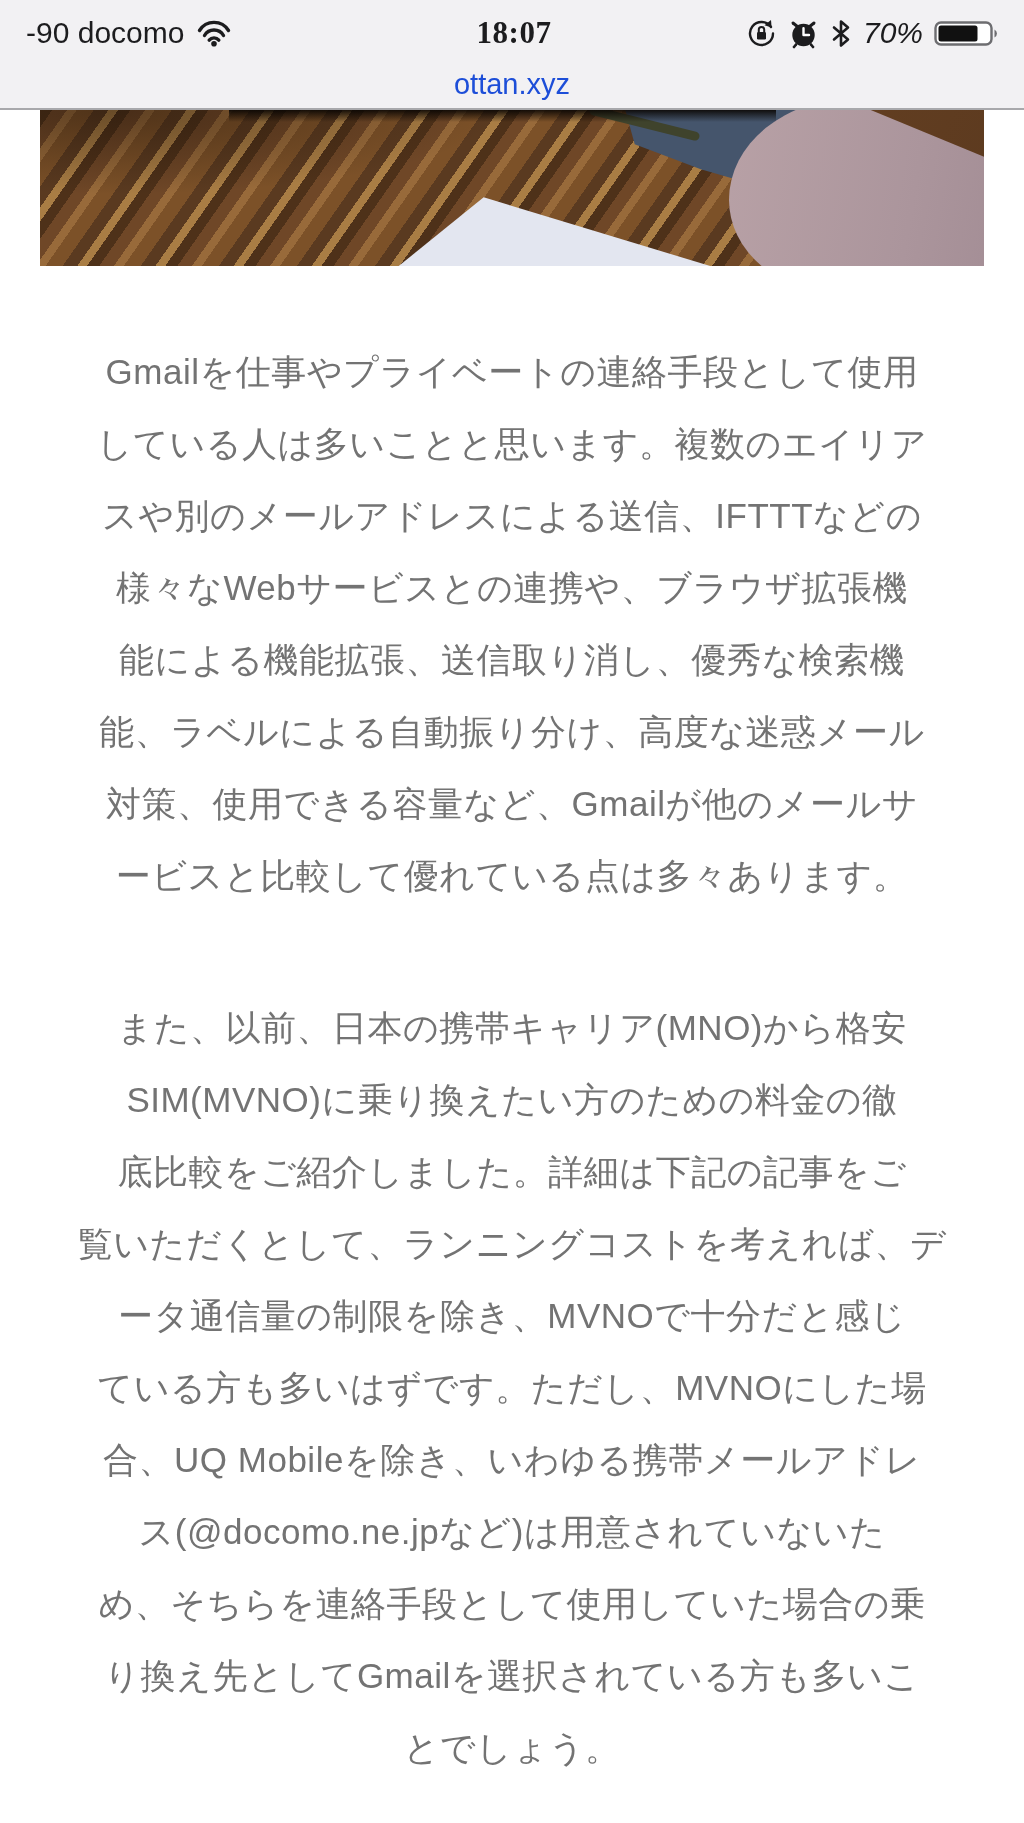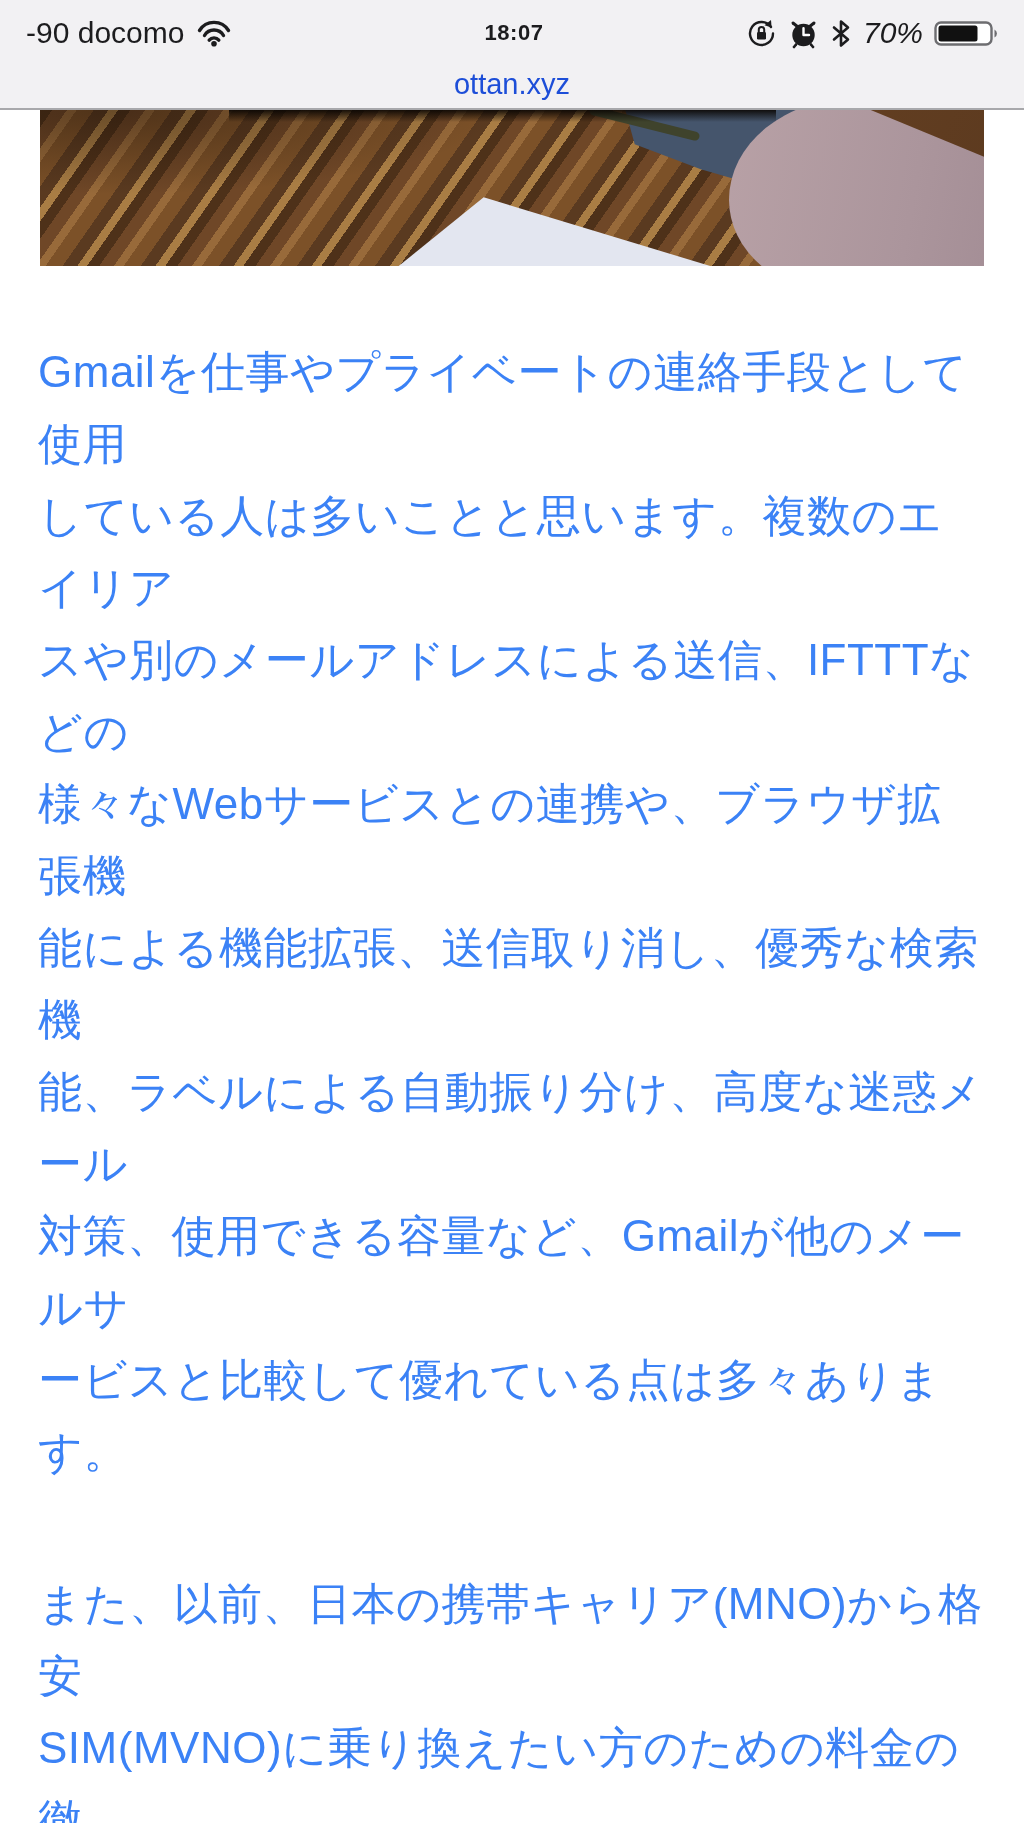--- a/index.html
+++ b/index.html
@@ -3,36 +3,36 @@
 <meta charset="utf-8">
 <style>
   html,body{margin:0;padding:0;}
   body{
     width:1024px;height:1823px;
     background:#ffffff;
     font-family:"Liberation Sans","DejaVu Sans",sans-serif;
     overflow:hidden;
     -webkit-font-smoothing:antialiased;
   }
-  .screen{width:1024px;height:1823px;position:relative;background:#ffffff;}
+  .screen{width:1024px;height:1823px;position:relative;background:#ffffff;text-align:center;}
 
   
   .top-chrome{
     background:#f2f1f3;
     border-bottom:2px solid #a8a8ab;
   }
   .status-bar{
     height:54px;
     display:flex;align-items:center;
     padding:6px 22px 0 26px;
     color:#1c1c1e;
     font-size:30px;
   }
   .status-left{display:flex;align-items:center;gap:12px;flex:1;}
-  .status-center{flex:0 0 auto;font-weight:600;font-size:22px;letter-spacing:.5px;}
+  .status-center{flex:0 0 auto;font-weight:600;font-size:31px;letter-spacing:.5px;font-family:Liberation Serif, serif;}
   .status-right{display:flex;align-items:center;gap:11px;flex:1;justify-content:flex-end;font-style:italic;}
   .status-bar svg{display:block;}
   .url-bar{
     height:48px;
     display:flex;align-items:center;justify-content:center;
     font-size:29px;color:#1d4ed8;
   }
 
   
   .hero{
@@ -72,24 +72,24 @@
   .hero .paper{
     position:absolute;inset:0;
     background:#e3e6f0;
     clip-path:polygon(38% 100%, 71% 100%, 47% 56%);
   }
 
   
   .article{padding:0 38px;}
   .article p{
     margin:0 0 80px 0;
-    font-size:44px;
+    font-size:35px;
     line-height:72px;
     letter-spacing:.5px;
-    color:#3b82f6;
+    color:#737373;
     white-space:pre-line;
   }
   .article p:first-child{margin-top:70px;}
 </style>
 </head>
 <body>
 
 <div class="screen">
 
   <header class="top-chrome">

